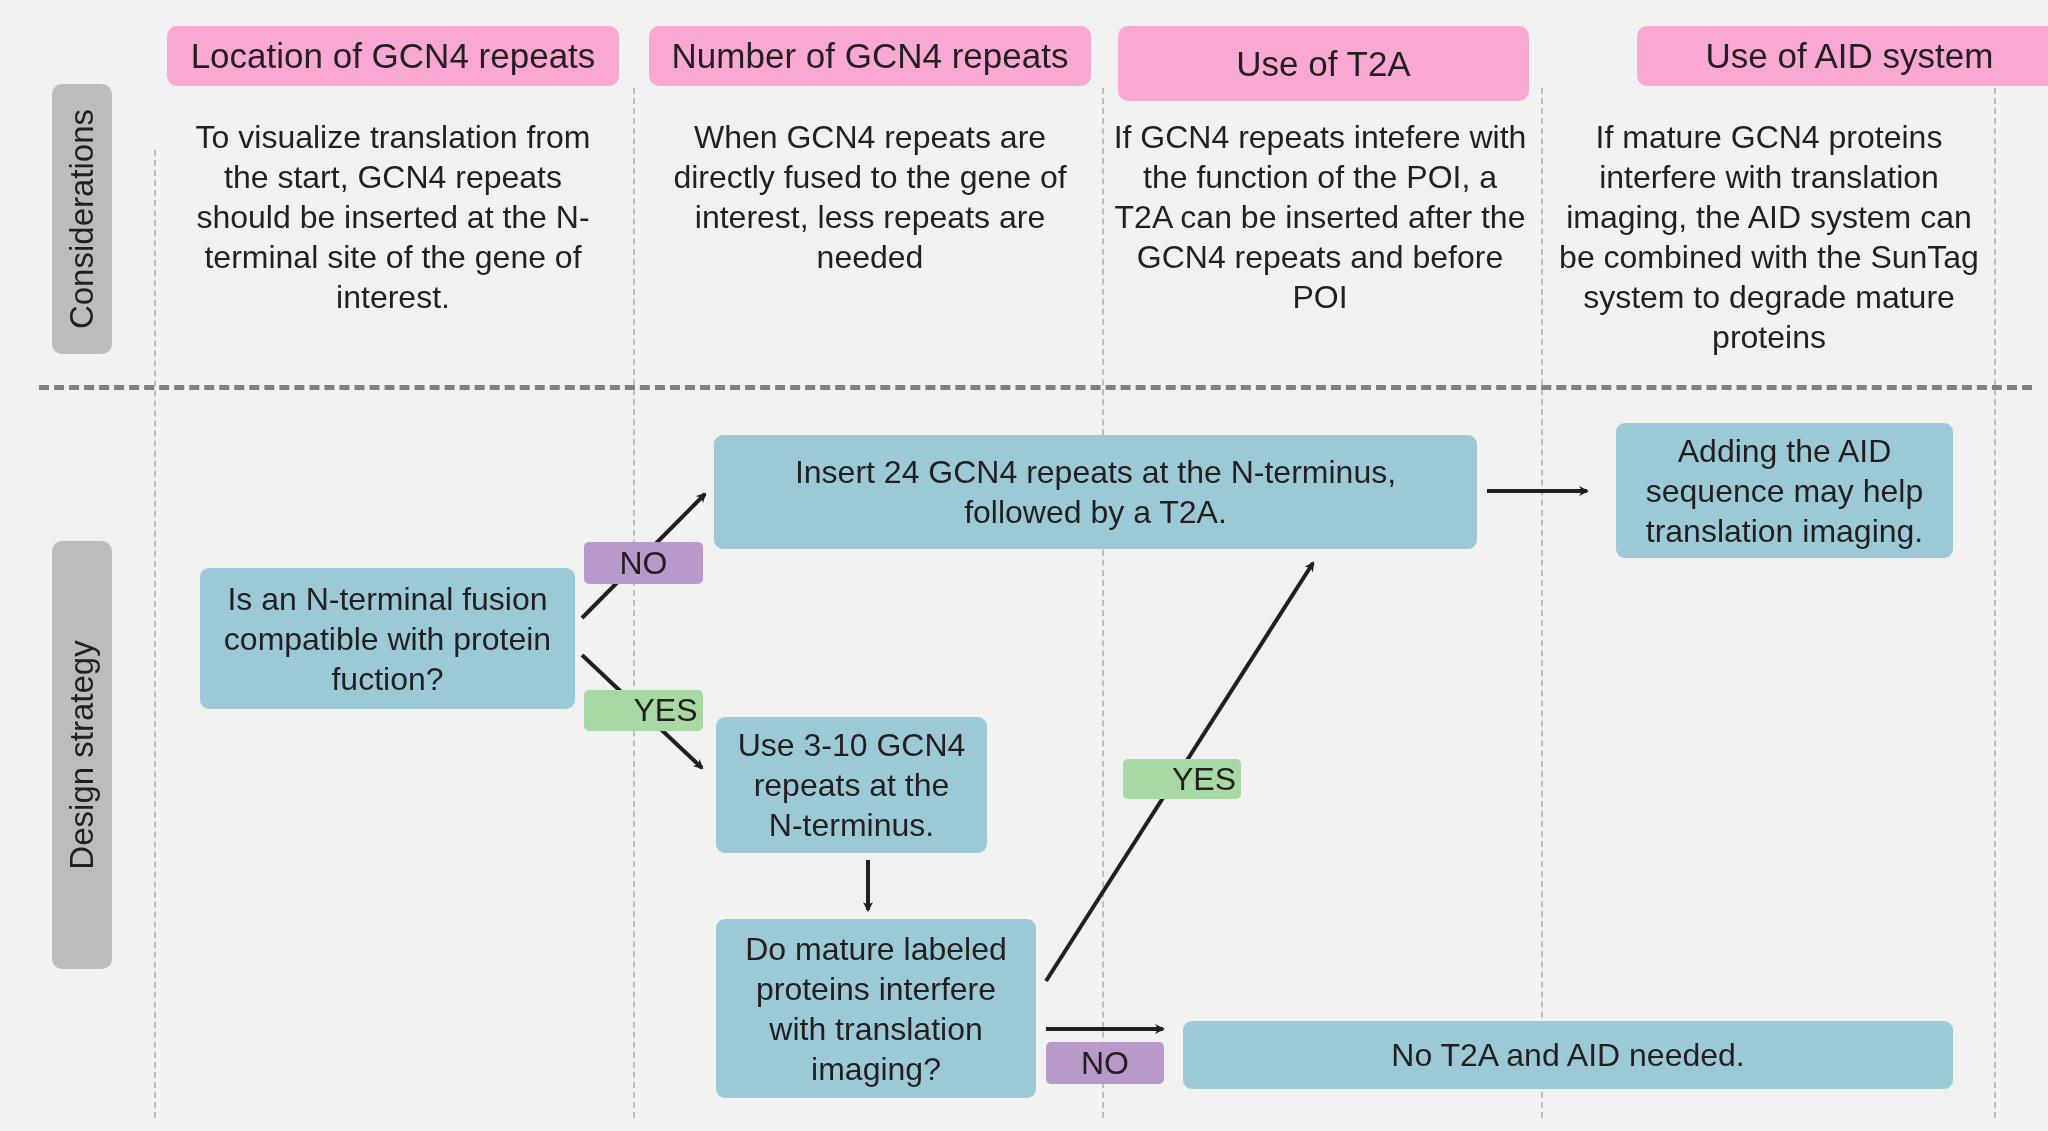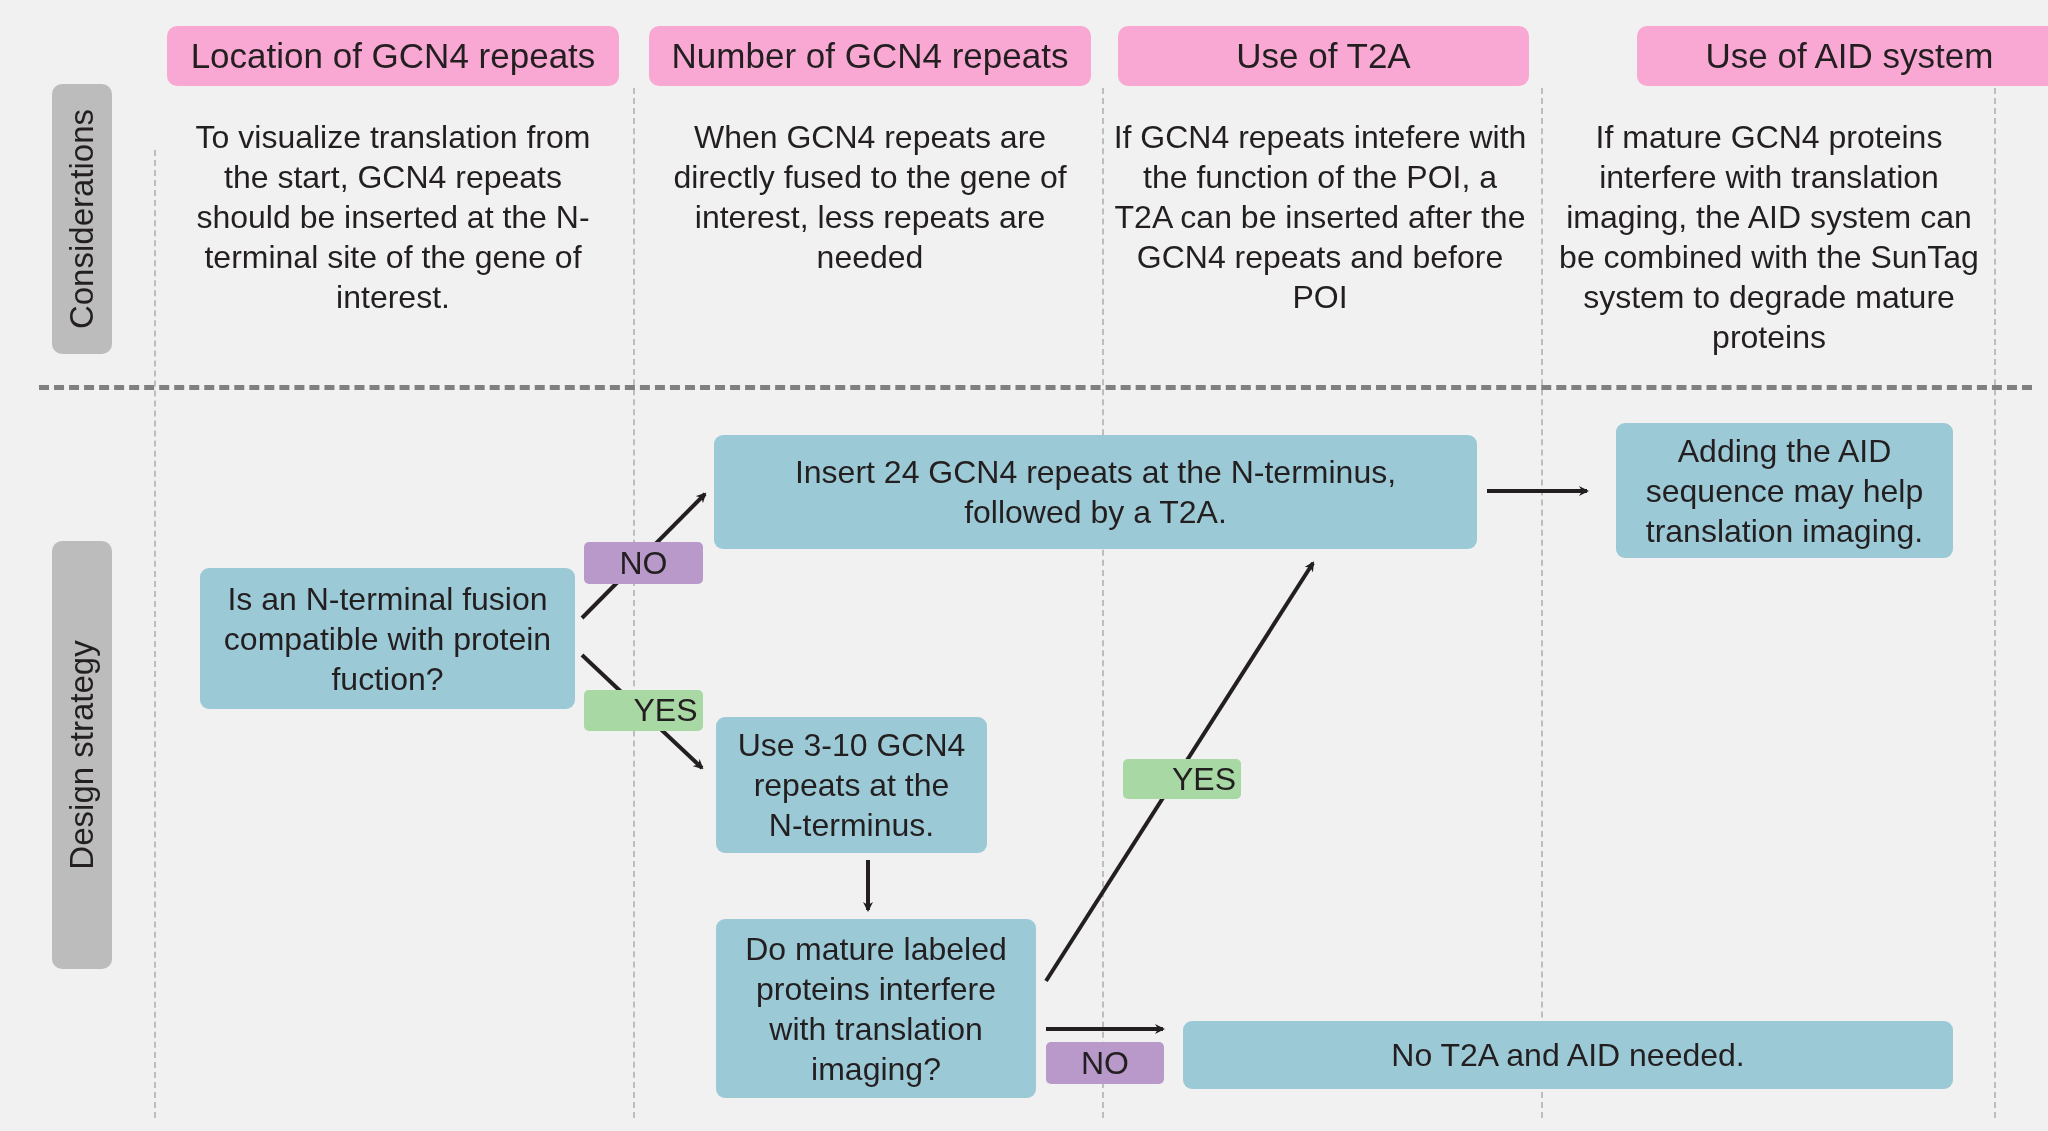--- a/index.html
+++ b/index.html
@@ -25,21 +25,21 @@
 <div class="abs vline" style="left:154px;top:150px;height:968px;"></div>
 <div class="abs vline" style="left:633px;top:88px;height:1030px;"></div>
 <div class="abs vline" style="left:1102px;top:88px;height:1030px;"></div>
 <div class="abs vline" style="left:1541px;top:88px;height:1030px;"></div>
 <div class="abs vline" style="left:1994px;top:88px;height:1030px;"></div>
 
 <div class="abs" style="left:39px;top:385px;width:1993px;height:0;border-top:5px dashed #808080;"></div>
 
 <div class="abs hdr" style="left:167px;top:26px;width:452px;height:60px;">Location of GCN4 repeats</div>
 <div class="abs hdr" style="left:649px;top:26px;width:442px;height:60px;">Number of GCN4 repeats</div>
-<div class="abs hdr" style="left:1118px;top:26px;width:411px;height:60px;">Use of T2A</div>
+<div class="abs hdr" style="left:1118px;top:26px;width:411px;height:75px;">Use of T2A</div>
 <div class="abs hdr" style="left:1637px;top:26px;width:425px;height:60px;">Use of AID system</div>
 
 <div class="abs side" style="left:52px;top:84px;width:60px;height:270px;">
   <span>Considerations</span>
 </div>
 <div class="abs side" style="left:52px;top:541px;width:60px;height:428px;">
   <span>Design strategy</span>
 </div>
 
 <div class="abs cons" style="left:180px;top:117px;width:426px;">To visualize translation from the start, GCN4 repeats should be inserted at the N-terminal site of the gene of interest.</div>

